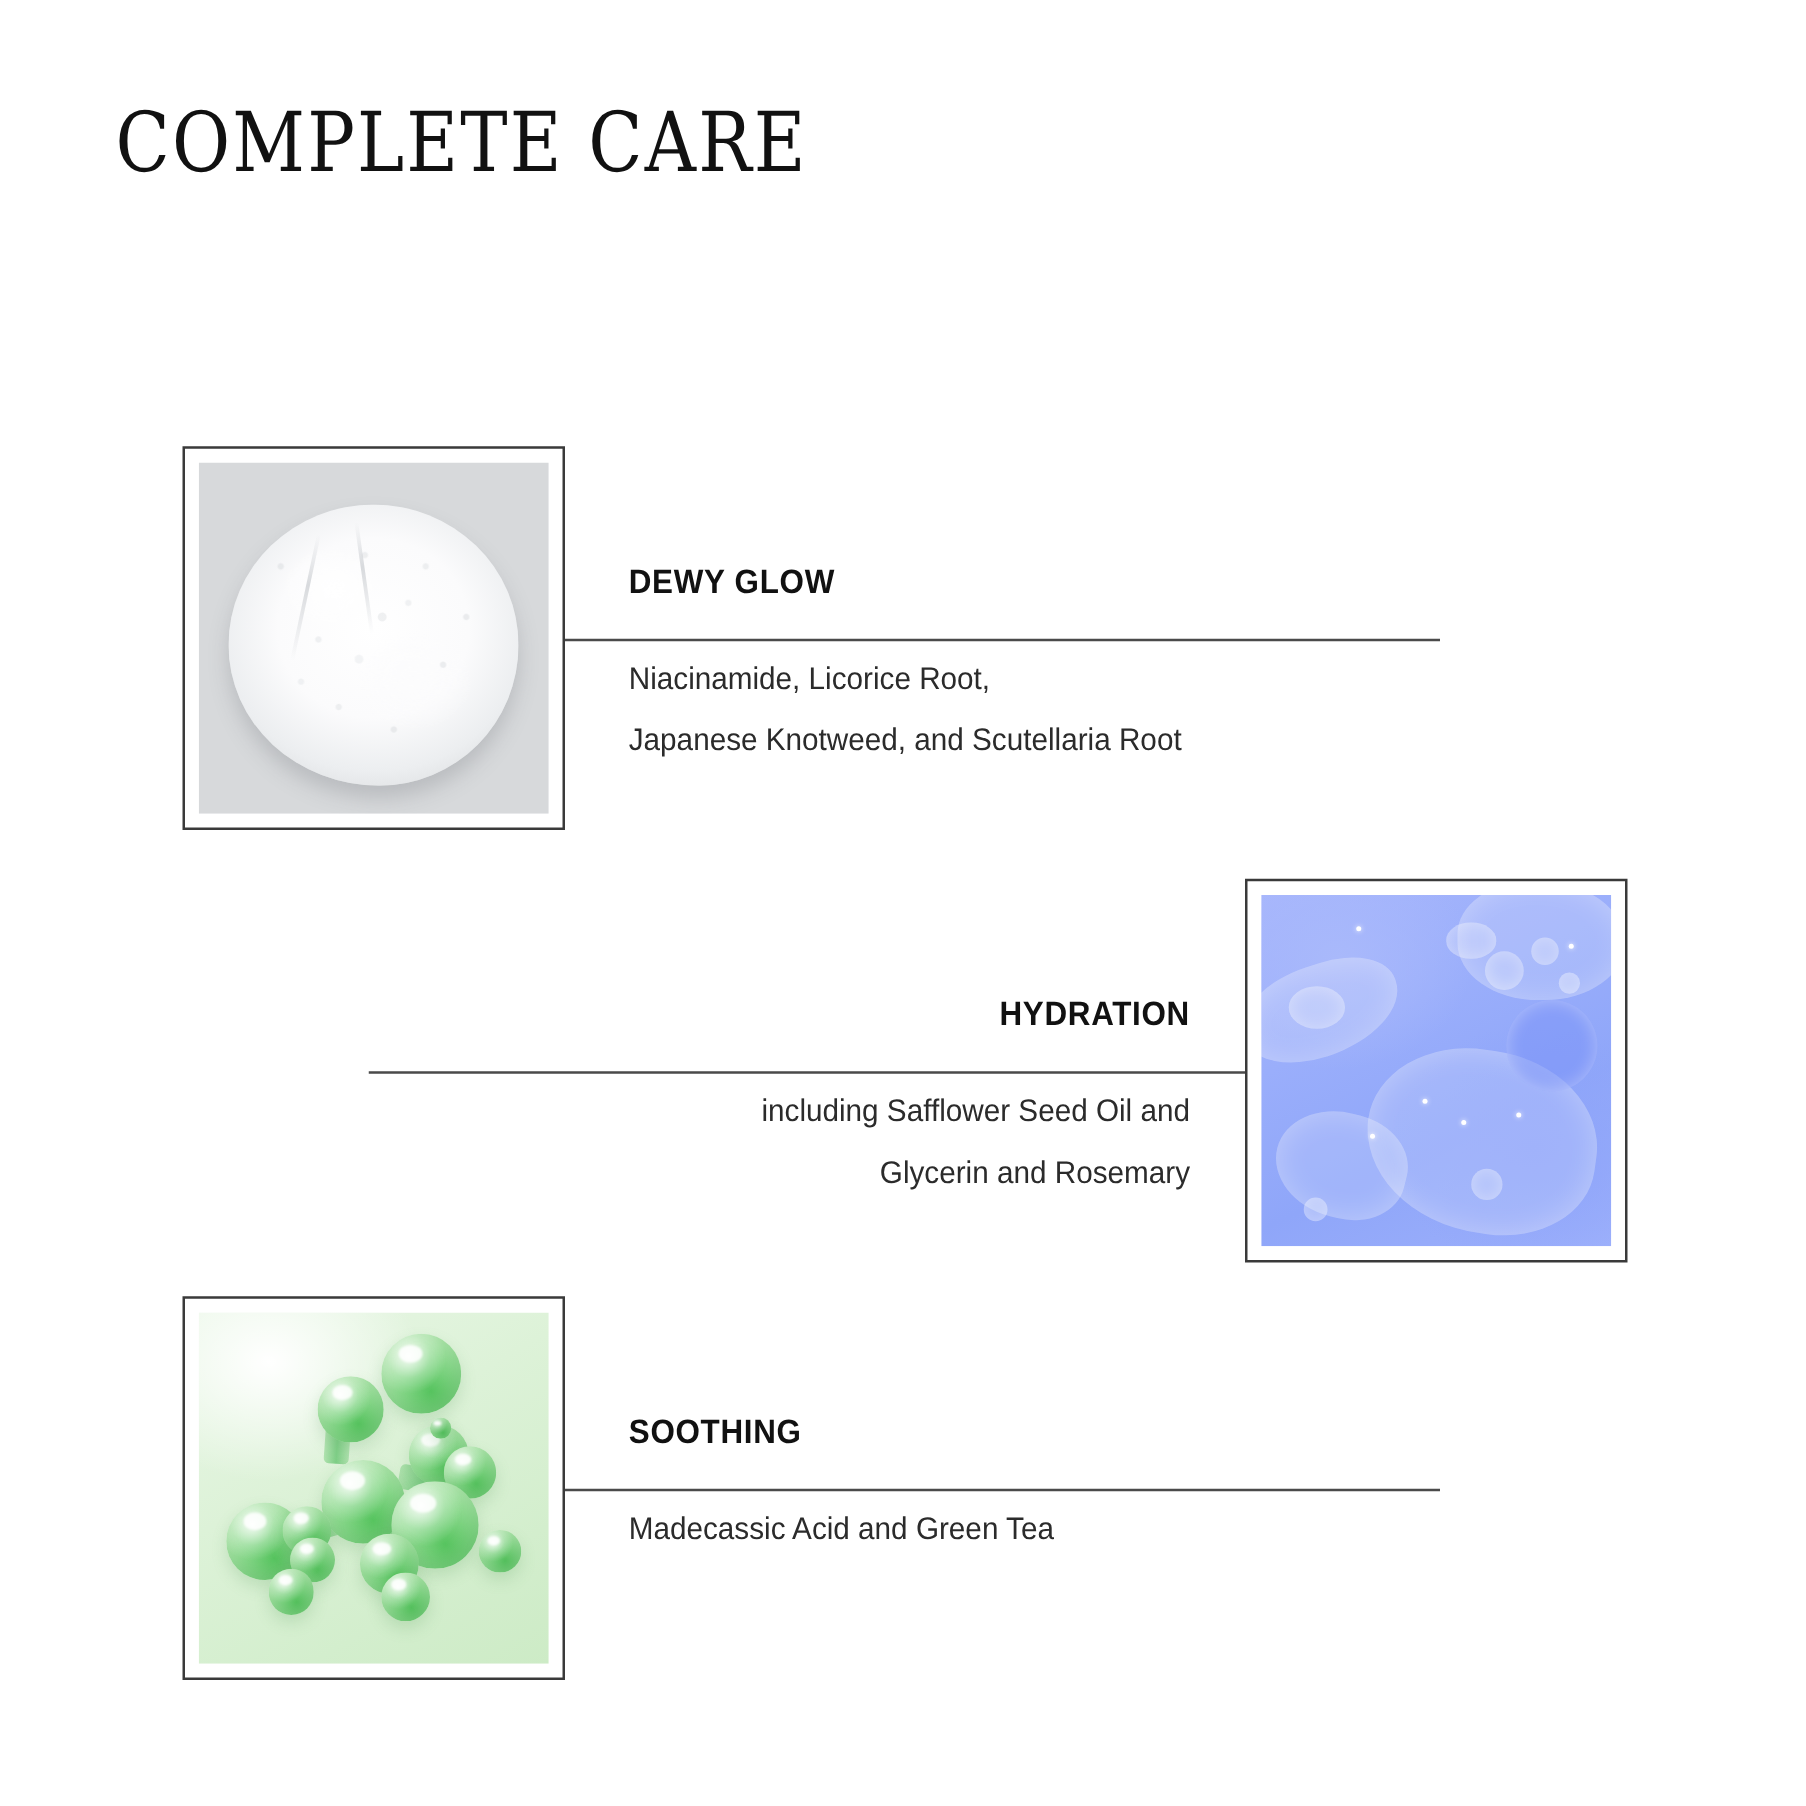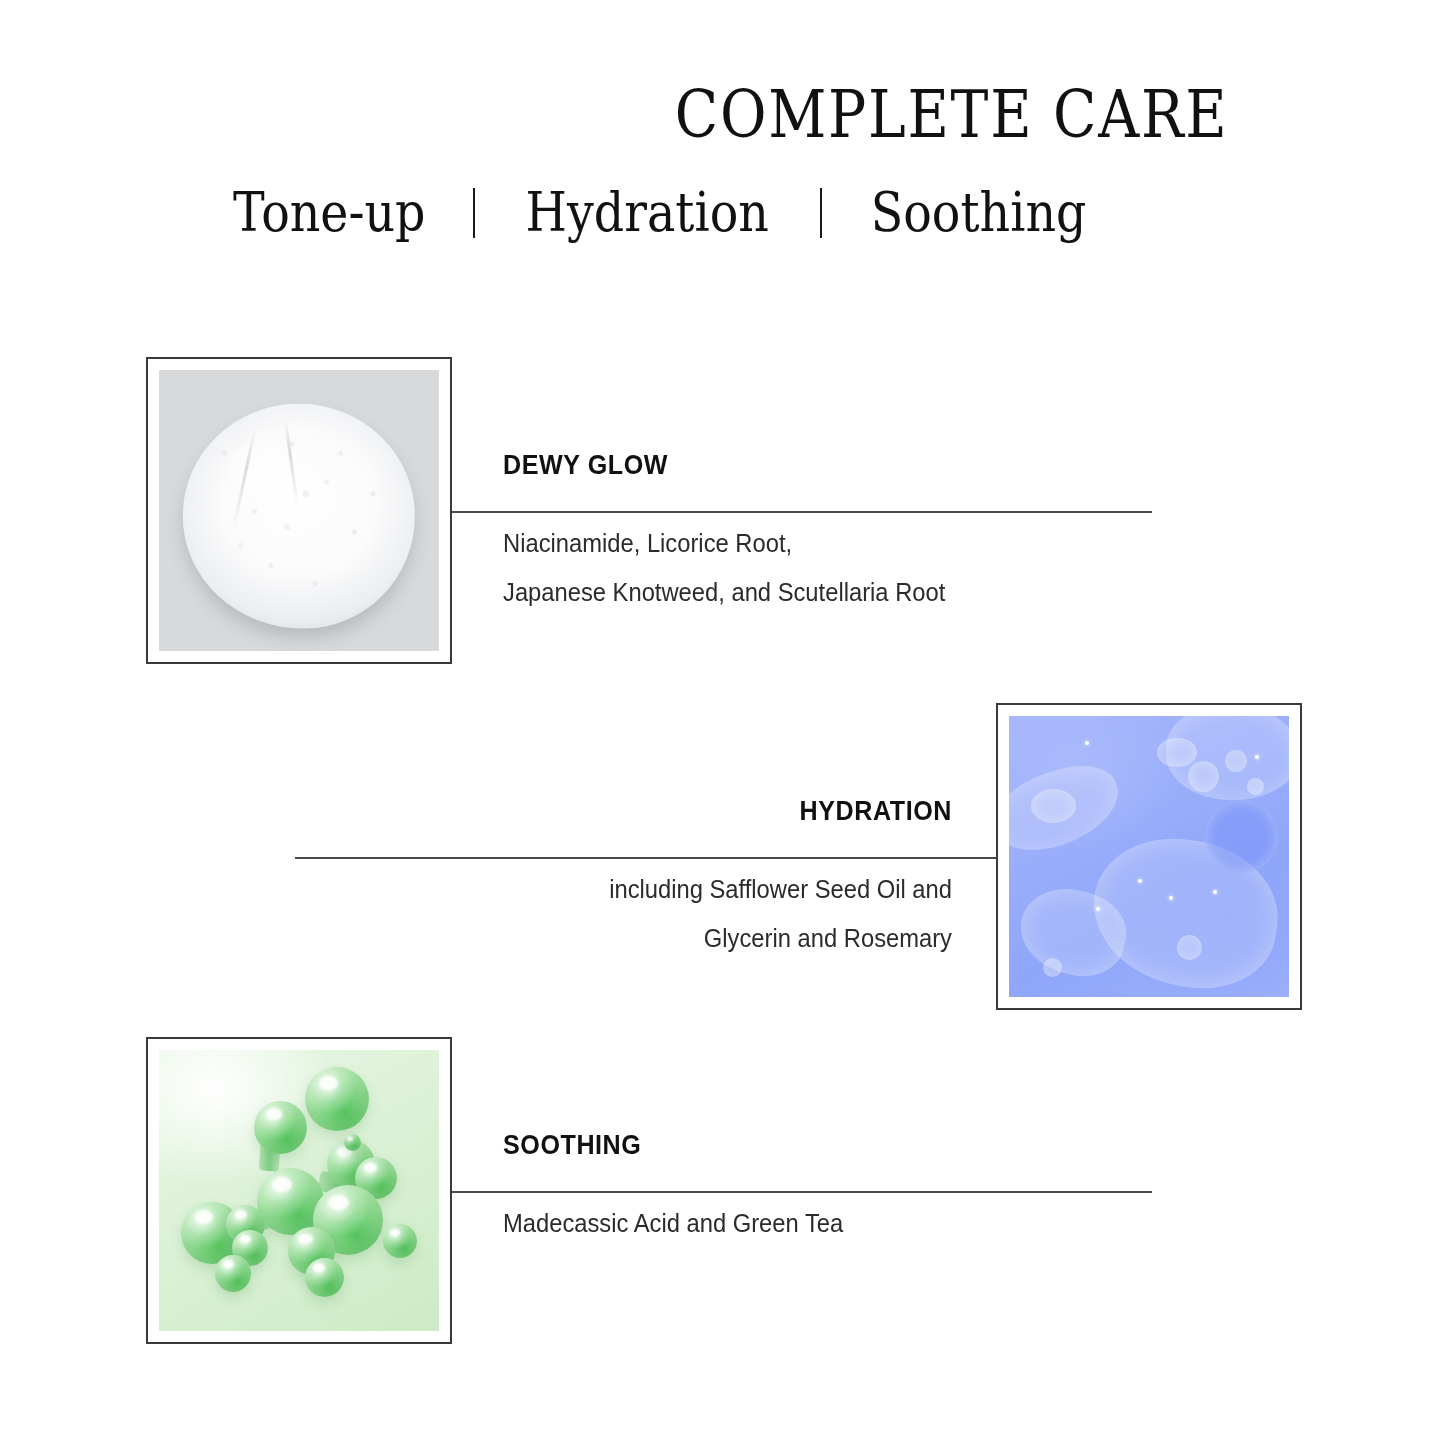--- a/index.html
+++ b/index.html
@@ -16,21 +16,21 @@
     font-family: "Liberation Sans", sans-serif;
     -webkit-font-smoothing: antialiased;
   }
 
   
   .header {
     position: absolute;
     left: 0;
     top: 0;
     width: 1321px;
-    text-align: right;
+    text-align: left;
   }
   .main-title {
     margin: 0;
     padding-top: 82px;
     font-family: "DejaVu Serif", "Liberation Serif", serif;
     font-weight: 400;
     font-size: 66px;
     letter-spacing: 2px;
     color: #111111;
     line-height: 1.0;
@@ -214,27 +214,20 @@
   .left-origin  { transform-origin: left center; }
   .right-origin { transform-origin: right center; }
   .align-right  { text-align: right; }
 </style>
 </head>
 <body>
 
 <div class="header">
   <h1 class="main-title">COMPLETE CARE</h1>
 
-  <div class="subtitle-row">
-    <span class="subtitle-word">Tone-up</span>
-    <span class="subtitle-sep"></span>
-    <span class="subtitle-word">Hydration</span>
-    <span class="subtitle-sep"></span>
-    <span class="subtitle-word">Soothing</span>
-  </div>
 </div>
 
 <div class="tile" id="tile-dewy">
   <div class="tile-inner">
     <div class="powder-bg">
       <div class="powder-mound">
         <div class="powder-grain"></div>
         <div class="powder-crease"></div>
         <div class="powder-crease c2"></div>
       </div>

